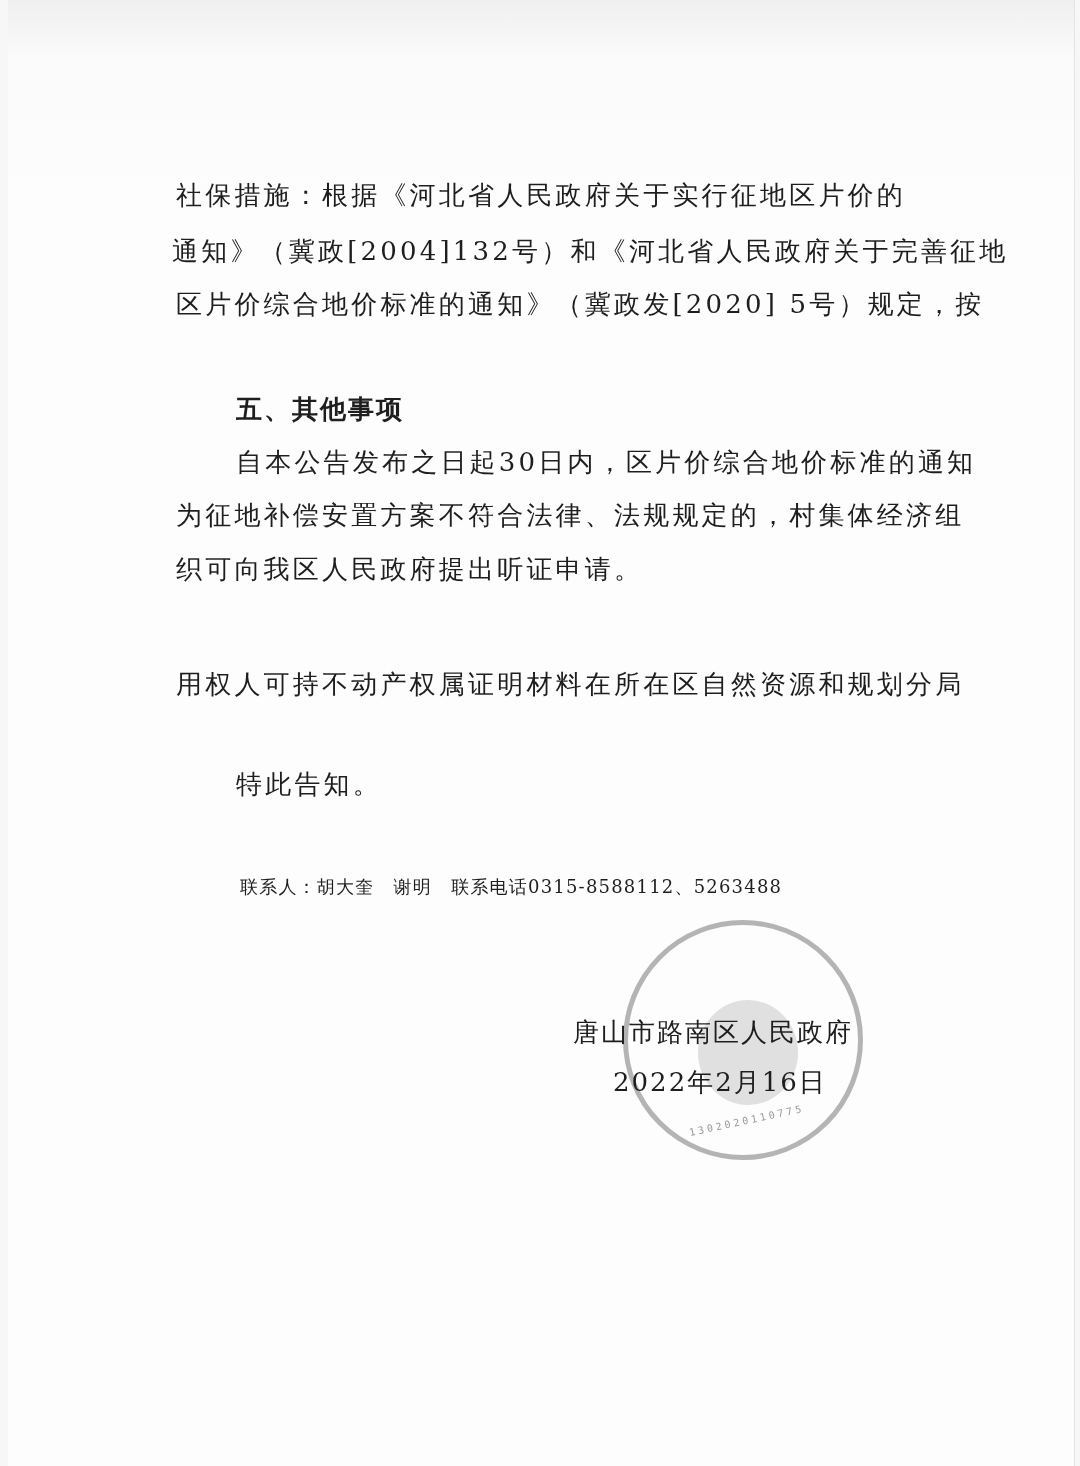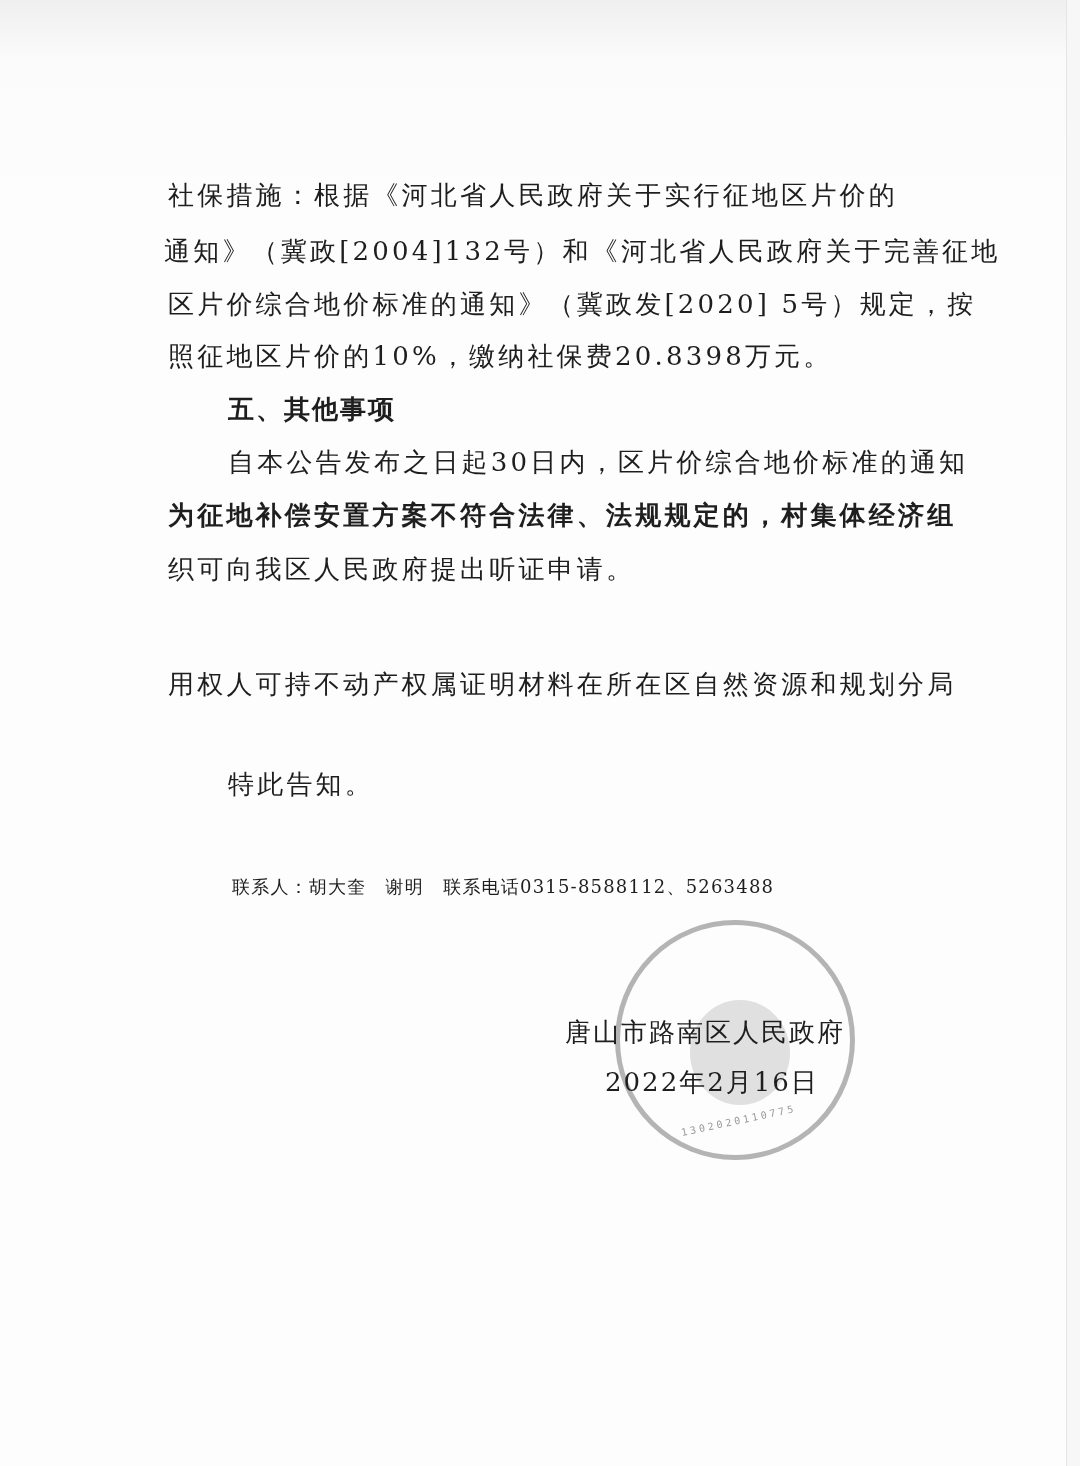--- a/index.html
+++ b/index.html
@@ -4,21 +4,21 @@
 <style>
   html, body { margin: 0; padding: 0; }
   body {
     width: 1080px; height: 1466px; overflow: hidden;
     background: #f7f7f7;
     font-family: "DejaVu Serif", "Liberation Serif", serif;
     color: #1e1e1e;
     position: relative;
   }
   .page {
-    position: absolute; left: 0; top: 0; width: 1066px; height: 1466px;
+    position: absolute; left: 8px; top: 0; width: 1066px; height: 1466px;
     background: linear-gradient(180deg, #efefef 0px, #fbfbfb 60px, #fdfdfd 200px, #fdfdfd 100%);
     border-right: 1px solid #e4e4e4;
   }
   .line {
     position: absolute; left: 168px; width: 760px;
     font-size: 26px; line-height: 34px; letter-spacing: 3.2px;
     white-space: nowrap;
   }
   .indent { left: 228px; }
   .heading { font-family: "DejaVu Sans", "Liberation Sans", sans-serif; font-weight: bold; letter-spacing: 2px; }
@@ -40,26 +40,25 @@
   .sign { position: absolute; font-size: 26px; letter-spacing: 2px; white-space: nowrap; }
 </style>
 </head>
 <body>
 
 <div class="page">
 
   <div class="line" style="top:178px;">社保措施：根据《河北省人民政府关于实行征地区片价的</div>
   <div class="line" style="top:234px; left:164px;">通知》（冀政[2004]132号）和《河北省人民政府关于完善征地</div>
   <div class="line" style="top:287px;">区片价综合地价标准的通知》（冀政发[2020] 5号）规定，按</div>
-  <div class="line" style="top:339px;">照征地区片价的10%，缴纳社保费20.8398万元。</div>
 
   <div class="line indent heading" style="top:392px;">五、其他事项</div>
 
   <div class="line indent" style="top:445px; width:700px;">自本公告发布之日起30日内，区片价综合地价标准的通知</div>
-  <div class="line" style="top:498px;font-weight:bold;">为征地补偿安置方案不符合法律、法规规定的，村集体经济组</div>
+  <div class="line" style="top:498px;">为征地补偿安置方案不符合法律、法规规定的，村集体经济组</div>
   <div class="line" style="top:552px;">织可向我区人民政府提出听证申请。</div>
 
   <div class="line" style="top:659px;margin-top:8px;">用权人可持不动产权属证明材料在所在区自然资源和规划分局</div>
 
   <div class="line indent" style="top:767px;">特此告知。</div>
 
   <div class="line contact" style="top:870px;">联系人：胡大奎　谢明　联系电话0315-8588112、5263488</div>
 
   <div class="stamp">
     <div class="stamp-emblem"></div>

